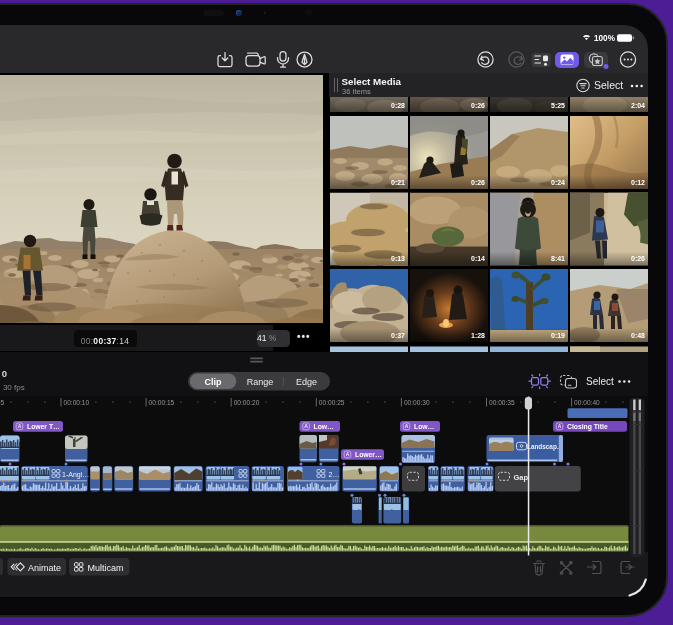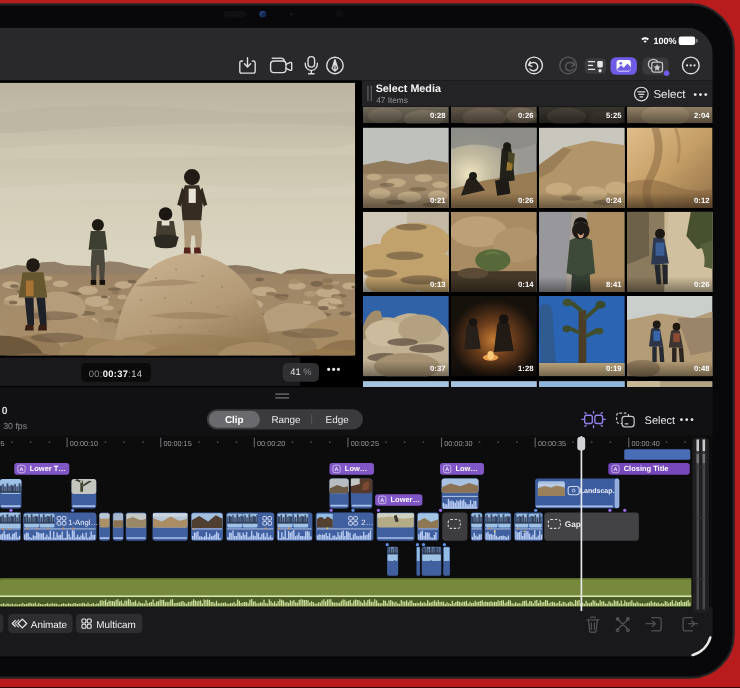--- a/index.html
+++ b/index.html
@@ -1,16 +1,16 @@
 <!DOCTYPE html>
 <html><head><meta charset="utf-8">
 <style>
 html,body{margin:0;padding:0;background:#000;width:673px;height:625px;overflow:hidden}
 *{box-sizing:border-box;font-family:"Liberation Sans",sans-serif}
-#stage{position:relative;width:673px;height:625px;background:#b91c1c;overflow:hidden}
+#stage{position:relative;width:673px;height:625px;background:#4c1d95;overflow:hidden}
 #device{position:absolute;left:-80px;top:3px;width:748px;height:614px;border-radius:40px;background:#08080a;border:2px solid #242427}
 #screen{position:absolute;left:-30px;top:25px;width:678px;height:573px;border-radius:24px;background:#000;overflow:hidden}
 #page{position:absolute;left:30px;top:-25px;width:673px;height:625px}
 .abs{position:absolute}
 #topbar{position:absolute;left:-30px;top:25px;width:678px;height:48px;background:#29292b}
 #panelhead{position:absolute;left:329px;top:73px;width:319px;height:24px;background:#232325}
 #prevbar{position:absolute;left:0px;top:325px;width:273px;height:26px;background:#19191b}
 .tc{position:absolute;font-size:8.5px;letter-spacing:.3px}
 </style></head>
 <body>
@@ -327,29 +327,29 @@
 <path d="M23.5 180 h7 v14 h-7 Z" fill="#a87335"></path>
 <path d="M22.5 195.5 h8 l0.5 25 h-6 Z" fill="#1f2128"></path>
 <path d="M33 195.5 h8 l1.5 25 h-6 Z" fill="#1f2128"></path>
 <path d="M23.5 220.5 h7 v5 h-8 Z" fill="#381e14"></path>
               <path d="M35.5 220.5 h7 v5 h-8 Z" fill="#381e14"></path>
 </g>
 </svg></div>
 
 <div id="prevbar">
 <div class="abs" style="left:73.5px;top:4.5px;width:63px;height:17px;background:#0a0a0a;border-radius:4px;text-align:center;line-height:17px"><span class="tc" style="position:static;color:#86868a">00:</span><span class="tc" style="position:static;color:#f4f4f4;font-weight:600">00:37</span><span class="tc" style="position:static;color:#86868a">:</span><span class="tc" style="position:static;color:#d0d0d2">14</span></div>
-<div class="abs" style="left:257px;top:4.5px;width:33px;height:17px;background:#303032;border-radius:4.5px;text-align:center;line-height:17px;font-size:8.5px"><span style="color:#f2f2f2">41</span> <span style="color:#8d8d91">%</span></div>
+<div class="abs" style="left:257px;top:4.5px;width:33px;height:17px;background:#303032;border-radius:4.5px;text-align:left;line-height:17px;font-size:8.5px"><span style="color:#f2f2f2">41</span> <span style="color:#8d8d91">%</span></div>
 <div class="abs" style="left:297px;top:0px;width:26px;height:26px;color:#e6e6e6;font-size:10px;letter-spacing:1px;line-height:24px;font-weight:700">•••</div>
 </div>
 
 <div id="panelhead">
 <div class="abs" style="left:4.5px;top:4.5px;width:1.5px;height:14px;background:#66666a"></div>
 <div class="abs" style="left:7.5px;top:4.5px;width:1.5px;height:14px;background:#66666a"></div>
 <div class="abs" style="left:12.5px;top:3px;font-size:9.8px;font-weight:700;color:#f4f4f4">Select Media</div>
-<div class="abs" style="left:13px;top:14px;font-size:7.5px;color:#97979b">47 Items</div>
+<div class="abs" style="left:13px;top:14px;font-size:7.5px;color:#97979b">36 Items</div>
 <svg class="abs" style="left:247px;top:5px" width="72" height="15" viewBox="0 0 72 15">
 <circle cx="7" cy="7.5" r="6.2" fill="none" stroke="#d8d8da" stroke-width="1.1"></circle>
 <path d="M3.8 5.6 h6.4 M4.8 7.8 h4.4 M5.8 10 h2.4" stroke="#d8d8da" stroke-width="1.1" stroke-linecap="round"></path>
 <text x="18" y="11" font-size="10.5" fill="#ededee">Select</text>
 <circle cx="56" cy="8" r="1.3" fill="#ededee"></circle>
             <circle cx="60.8" cy="8" r="1.3" fill="#ededee"></circle>
             <circle cx="65.6" cy="8" r="1.3" fill="#ededee"></circle>
 </svg>
 </div>
 

